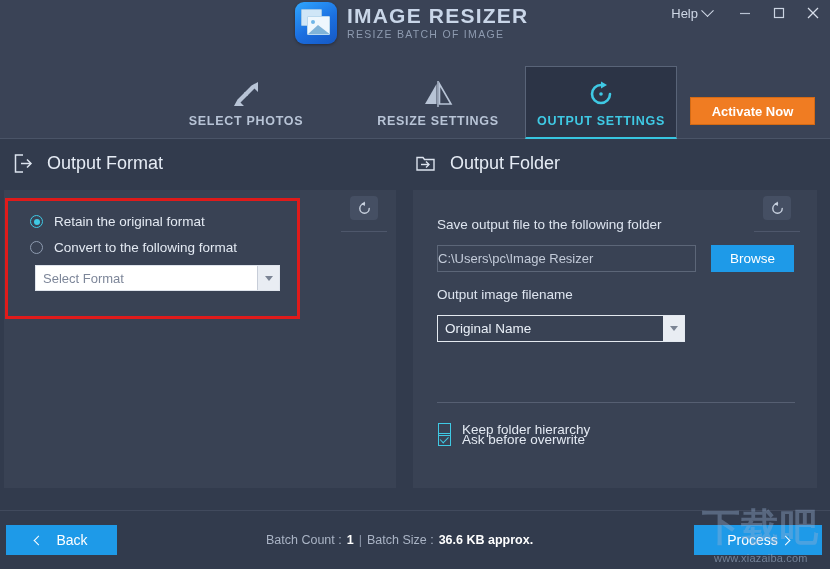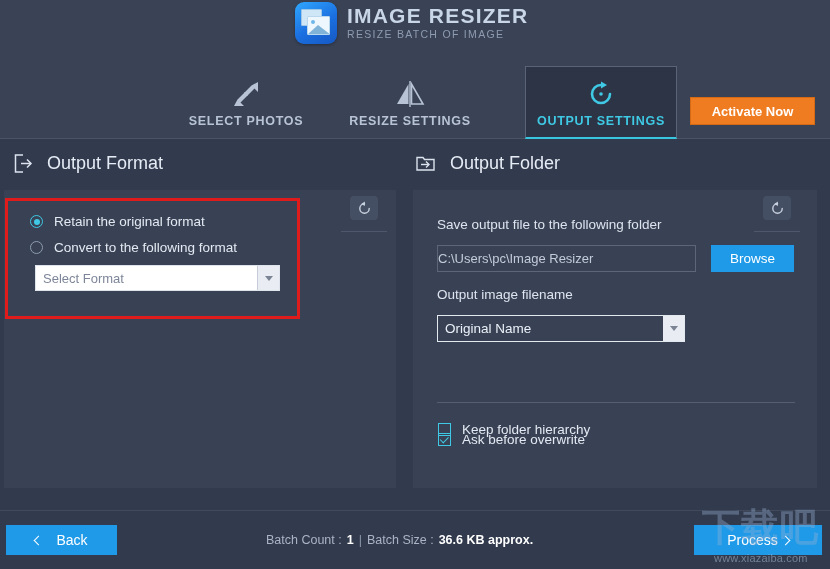--- a/index.html
+++ b/index.html
@@ -78,21 +78,21 @@
     position: absolute; left: 0; top: 50px; width: 830px; height: 89px;
     background: #3a4356; border-bottom: 1px solid #4a5467;
   }
   .tab {
     position: absolute; top: 16px; height: 72px;
     display: flex; flex-direction: column; align-items: center; justify-content: center;
     gap: 7px; cursor: default;
   }
   .tab .tlabel { font-size: 12.5px; letter-spacing: .7px; color: #b8c4d6; font-weight: bold; }
   .tab-select  { left: 156px; width: 180px; }
-  .tab-resize  { left: 320px; width: 180px; }
+  .tab-resize  { left: 348px; width: 180px; }
   .tab-output  {
     left: 525px; width: 152px; top: 16px; height: 73px;
     background: #2c3446;
     border: 1px solid #596478; border-bottom: 2px solid #37c5e0;
   }
   .tab-output .tlabel { color: #3fc9e4; }
   .tab-icon { height: 30px; display: flex; align-items: flex-end; }
 
   .activate {
     position: absolute; left: 690px; top: 97px; width: 125px; height: 28px;
@@ -260,20 +260,42 @@
       <div class="brand-logo">
         <div class="photo-back"></div>
         <div class="photo-front"></div>
       </div>
       <div class="brand-text">
         <div class="brand-title">IMAGE RESIZER</div>
         <div class="brand-sub">RESIZE BATCH OF IMAGE</div>
       </div>
     </div>
 
+    <div class="winctl">
+      <div class="help-menu">
+        <span>Help</span>
+        <span class="chev-down"></span>
+      </div>
+      <div class="wbtn">
+        <svg width="12" height="12" viewBox="0 0 12 12">
+          <line x1="1" y1="6.5" x2="11" y2="6.5" stroke="#b8c2d2" stroke-width="1.2"></line>
+        </svg>
+      </div>
+      <div class="wbtn">
+        <svg width="12" height="12" viewBox="0 0 12 12">
+          <rect x="1.5" y="1.5" width="9" height="9" fill="none" stroke="#cbd4e2" stroke-width="1.2"></rect>
+        </svg>
+      </div>
+      <div class="wbtn">
+        <svg width="14" height="14" viewBox="0 0 14 14">
+          <line x1="2" y1="2" x2="12" y2="12" stroke="#d6dde9" stroke-width="1.2"></line>
+          <line x1="12" y1="2" x2="2" y2="12" stroke="#d6dde9" stroke-width="1.2"></line>
+        </svg>
+      </div>
+    </div>
   </div>
 
   <div class="tabbar">
 
     <div class="tab tab-select">
       <div class="tab-icon">
         <svg width="26" height="26" viewBox="0 0 26 26">
           <g fill="#b8c4d6">
             <path d="M25 1 L25 11 L21.5 7.5 L14 15 L11 12 L18.5 4.5 Z"></path>
             <path d="M1 25 L11 25 L7.5 21.5 L15 14 L12 11 L4.5 18.5 Z"></path>

